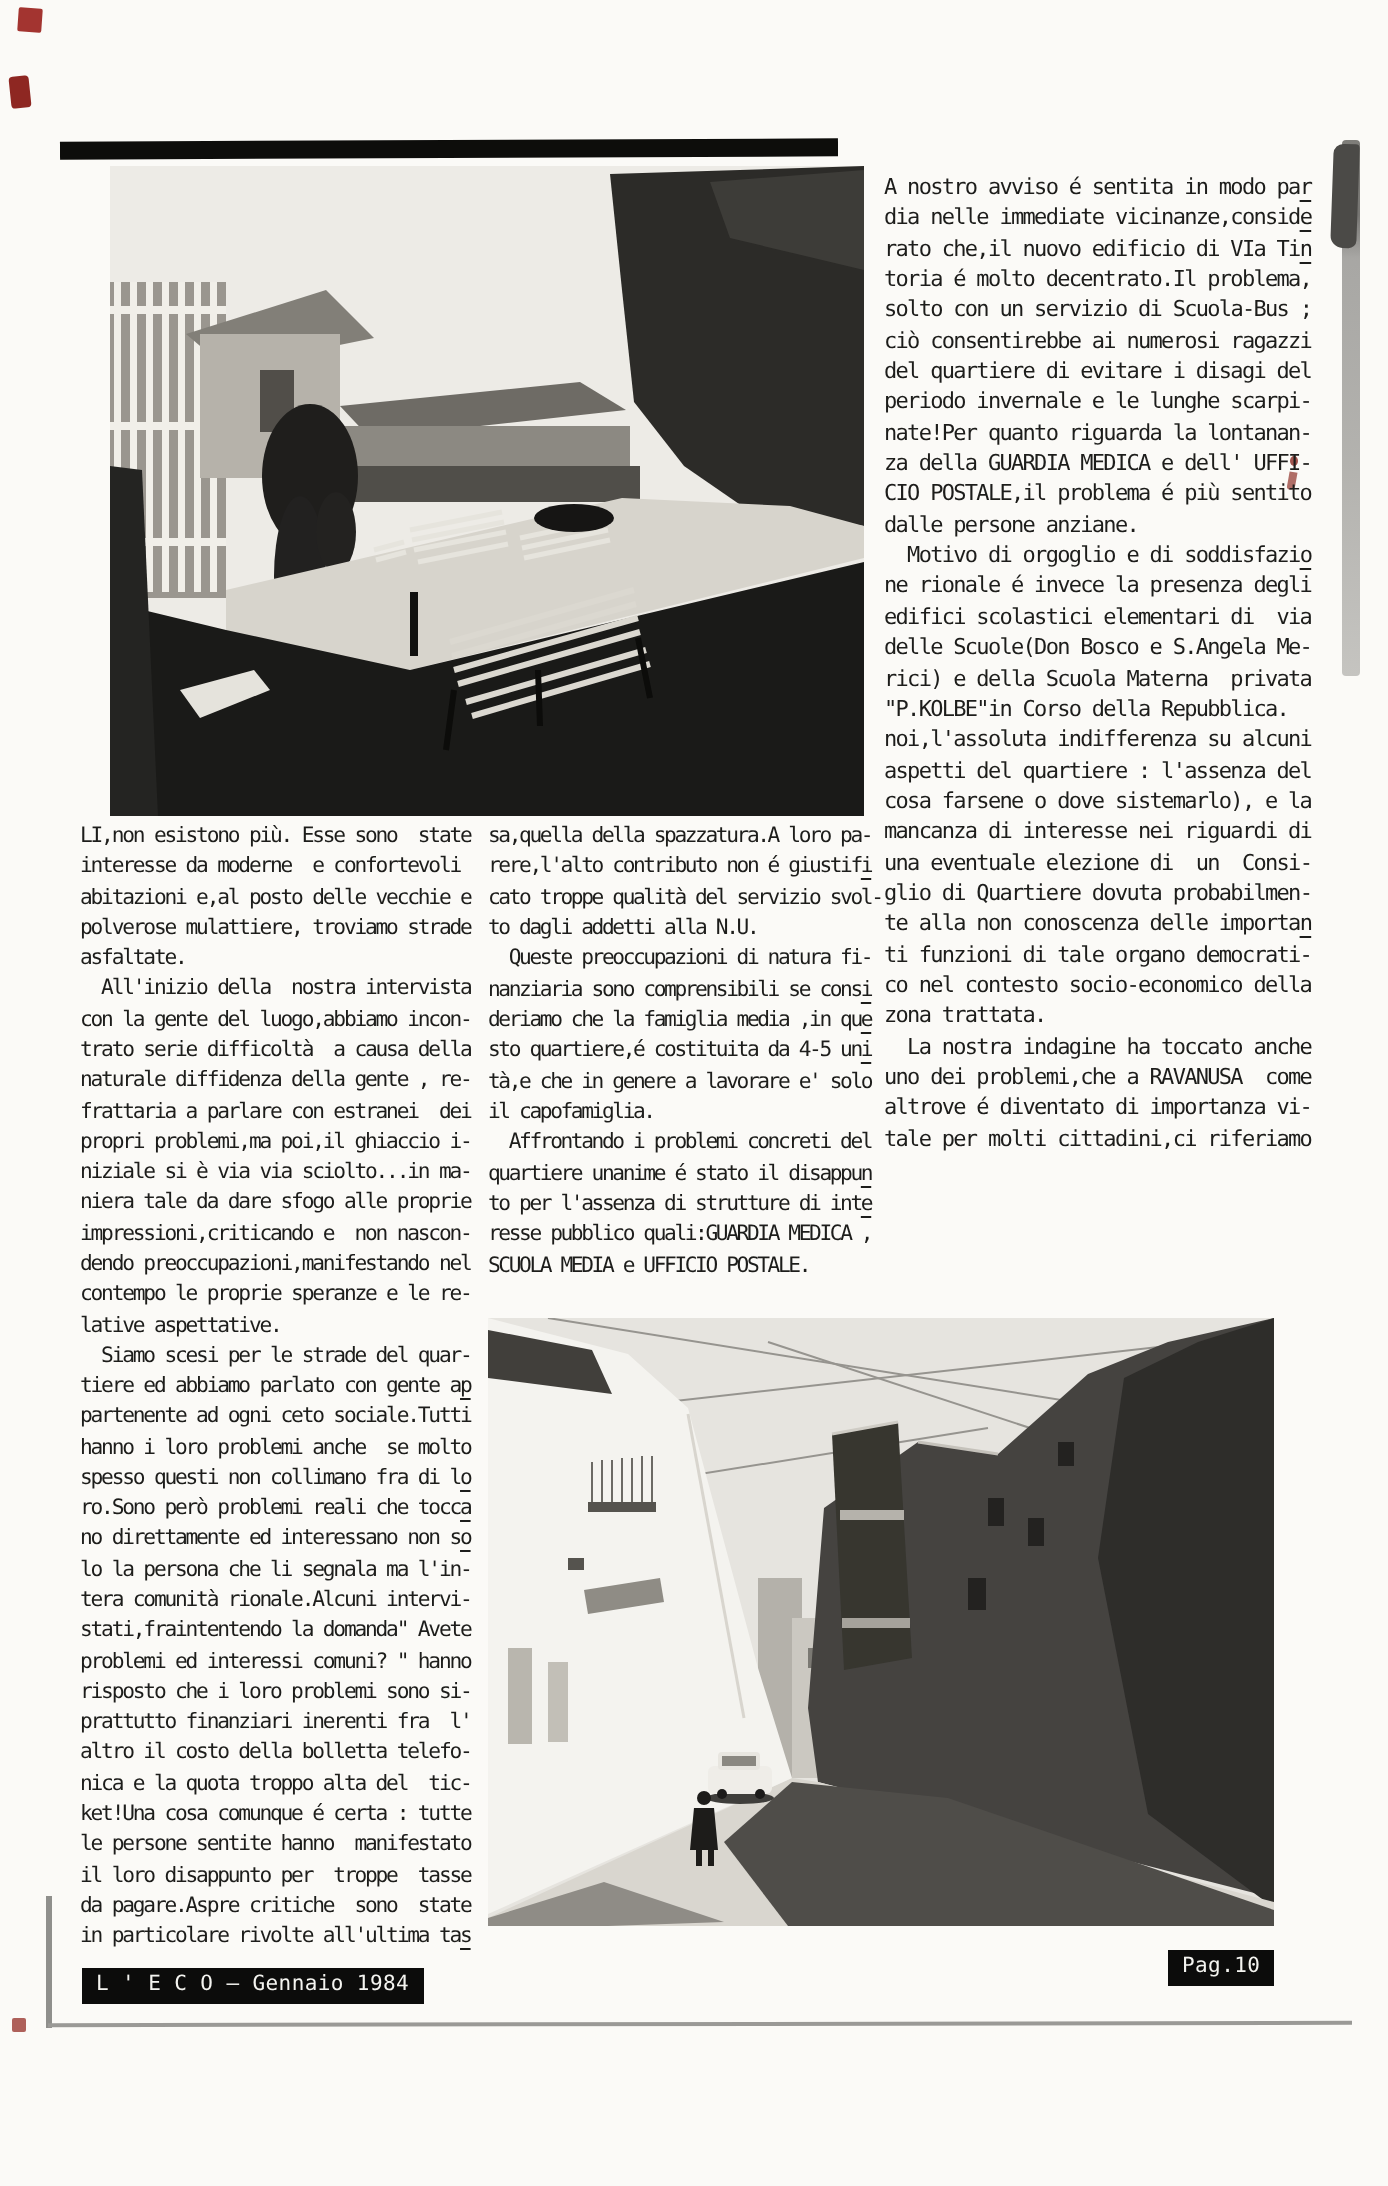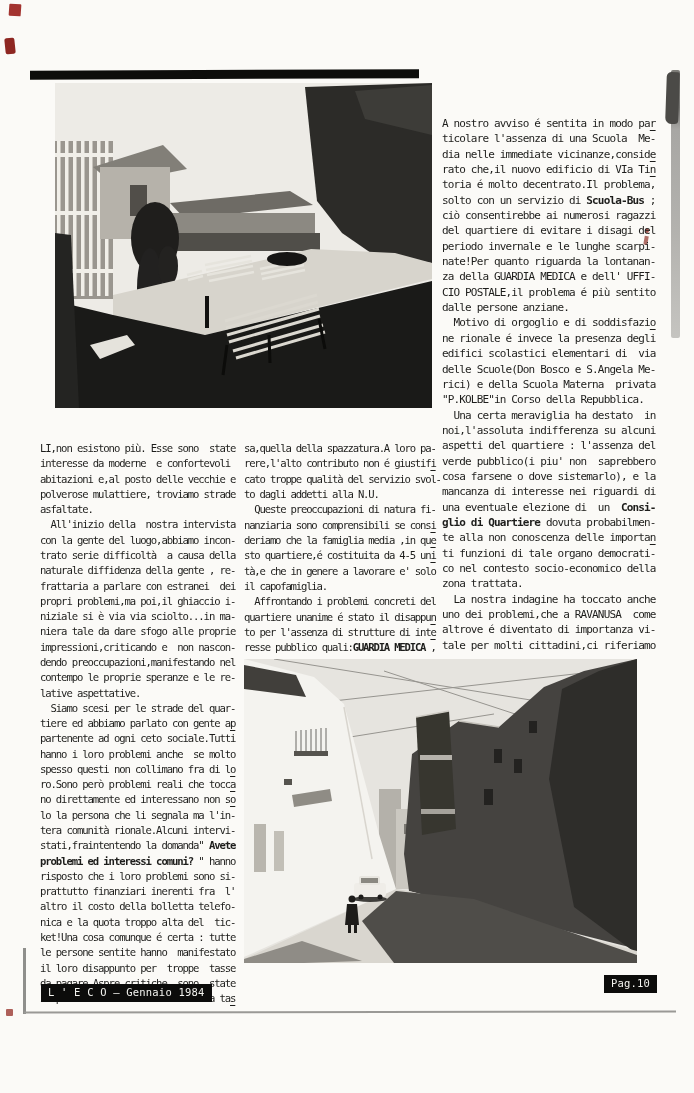--- a/index.html
+++ b/index.html
@@ -2,41 +2,41 @@
 <html><head>
 <meta charset="utf-8">
 <style>
   html,body{margin:0;padding:0;background:#e8e8e8;}
   .page{
     position:relative;width:694px;height:1093px;margin:0 auto;
     background:#fbfaf7;overflow:hidden;
     font-family:"DejaVu Sans Mono","Liberation Mono",monospace;
   }
   
-  .col{position:absolute;color:#1d1d1b;margin-top:30px;}
+  .col{position:absolute;color:#1d1d1b;}
   .tline{white-space:pre;}
   .col-left  {left:40px; top:411px;font-size:10.6px;line-height:15.28px;letter-spacing:-1.10px;}
   .col-middle{left:244px;top:411px;font-size:10.6px;line-height:15.35px;letter-spacing:-1.20px;}
   .col-right {left:442px;top:86px; font-size:11px;  line-height:15.35px;letter-spacing:-0.85px;}
-  .b{font-weight:bold;text-align:right;}
+  .b{font-weight:normal;text-align:right;}
   .ul{text-decoration:underline;text-underline-offset:2.5px;text-decoration-thickness:1.2px;}
   
   .photo{position:absolute;}
   .photo svg{display:block;width:100%;height:100%;}
   #photo1{left:55px;top:83px;width:377px;height:325px;}
   #photo2{left:244px;top:659px;width:393px;height:304px;}
   #photo1-topbar{position:absolute;left:30px;top:70px;width:389px;height:9px;background:#0d0d0b;transform:rotate(-0.25deg);}
   
   .footer-box{
     position:absolute;background:#0c0c0b;color:#f4f4f0;
     font-size:10.5px;line-height:13px;padding:2px 7px 3px 7px;
     letter-spacing:0.2px;white-space:pre;
   }
   #footer-issue{left:41px;top:984px;}
-  #footer-page{left:604px;top:975px;}
+  #footer-page{left:584px;top:975px;}
   
   .mark{position:absolute;}
   #red-mark-top{left:9px;top:4px;width:12px;height:12px;background:#a33430;border-radius:1px;transform:rotate(4deg);}
   #red-mark-left{left:5px;top:38px;width:10px;height:16px;background:#8e2722;border-radius:2px;transform:rotate(-6deg);}
   #red-semicolon-dot{left:645px;top:228px;width:4px;height:5px;background:#a2554e;border-radius:50%;}
   #red-semicolon-tail{left:644px;top:236px;width:4px;height:9px;background:#a2554e;border-radius:0 0 3px 2px;transform:rotate(10deg);opacity:.85;}
   #red-mark-bottom{left:6px;top:1009px;width:7px;height:7px;background:#9b3a32;border-radius:1px;opacity:.8;}
   #edge-band{left:671px;top:70px;width:9px;height:268px;
     background:linear-gradient(to bottom,#55544f 0%,#4b4a47 14%,#8c8b88 22%,#9b9a96 60%,#b3b2ae 100%);
     opacity:.75;border-radius:2px;}
@@ -171,42 +171,39 @@
       <div class="tline"><span>tà,e che in genere a lavorare e' solo</span></div>
       <div class="tline"><span>il capofamiglia.</span></div>
       <div class="tline"><span>  Affrontando i problemi concreti del</span></div>
       <div class="tline"><span>quartiere unanime é stato il disappu</span><span class="ul">n</span></div>
       <div class="tline"><span>to per l'assenza di strutture di int</span><span class="ul">e</span></div>
       <div class="tline"><span>resse pubblico quali:</span><span class="b">GUARDIA MEDICA</span><span> ,</span></div>
       <div class="tline"><span class="b">SCUOLA MEDIA e UFFICIO POSTALE.</span></div>
     </div>
   <div class="col col-right">
       <div class="tline"><span>A nostro avviso é sentita in modo pa</span><span class="ul">r</span></div>
-      <div class="tline"><span>ticolare l'assenza di una Scuola  Me-</span></div>
       <div class="tline"><span>dia nelle immediate vicinanze,consid</span><span class="ul">e</span></div>
       <div class="tline"><span>rato che,il nuovo edificio di VIa Ti</span><span class="ul">n</span></div>
       <div class="tline"><span>toria é molto decentrato.Il problema,</span></div>
       <div class="tline"><span>solto con un servizio di </span><span class="b">Scuola-Bus</span><span> ;</span></div>
       <div class="tline"><span>ciò consentirebbe ai numerosi ragazzi</span></div>
       <div class="tline"><span>del quartiere di evitare i disagi del</span></div>
       <div class="tline"><span>periodo invernale e le lunghe scarpi-</span></div>
       <div class="tline"><span>nate!Per quanto riguarda la lontanan-</span></div>
       <div class="tline"><span>za della GUARDIA MEDICA e dell' UFFI-</span></div>
       <div class="tline"><span>CIO POSTALE,il problema é più sentito</span></div>
       <div class="tline"><span>dalle persone anziane.</span></div>
       <div class="tline"><span>  Motivo di orgoglio e di soddisfazi</span><span class="ul">o</span></div>
       <div class="tline"><span>ne rionale é invece la presenza degli</span></div>
       <div class="tline"><span>edifici scolastici elementari di  via</span></div>
       <div class="tline"><span>delle Scuole(Don Bosco e S.Angela Me-</span></div>
       <div class="tline"><span>rici) e della Scuola Materna  privata</span></div>
       <div class="tline"><span>"P.KOLBE"in Corso della Repubblica.</span></div>
-      <div class="tline"><span>  Una certa meraviglia ha destato  in</span></div>
       <div class="tline"><span>noi,l'assoluta indifferenza su alcuni</span></div>
       <div class="tline"><span>aspetti del quartiere : l'assenza del</span></div>
-      <div class="tline"><span>verde pubblico(i piu' non  saprebbero</span></div>
       <div class="tline"><span>cosa farsene o dove sistemarlo), e la</span></div>
       <div class="tline"><span>mancanza di interesse nei riguardi di</span></div>
       <div class="tline"><span>una eventuale elezione di  un  </span><span class="b">Consi-</span></div>
       <div class="tline"><span class="b">glio di Quartiere</span><span> dovuta probabilmen-</span></div>
       <div class="tline"><span>te alla non conoscenza delle importa</span><span class="ul">n</span></div>
       <div class="tline"><span>ti funzioni di tale organo democrati-</span></div>
       <div class="tline"><span>co nel contesto socio-economico della</span></div>
       <div class="tline"><span>zona trattata.</span></div>
       <div class="tline"><span>  La nostra indagine ha toccato anche</span></div>
       <div class="tline"><span>uno dei problemi,che a RAVANUSA  come</span></div>

